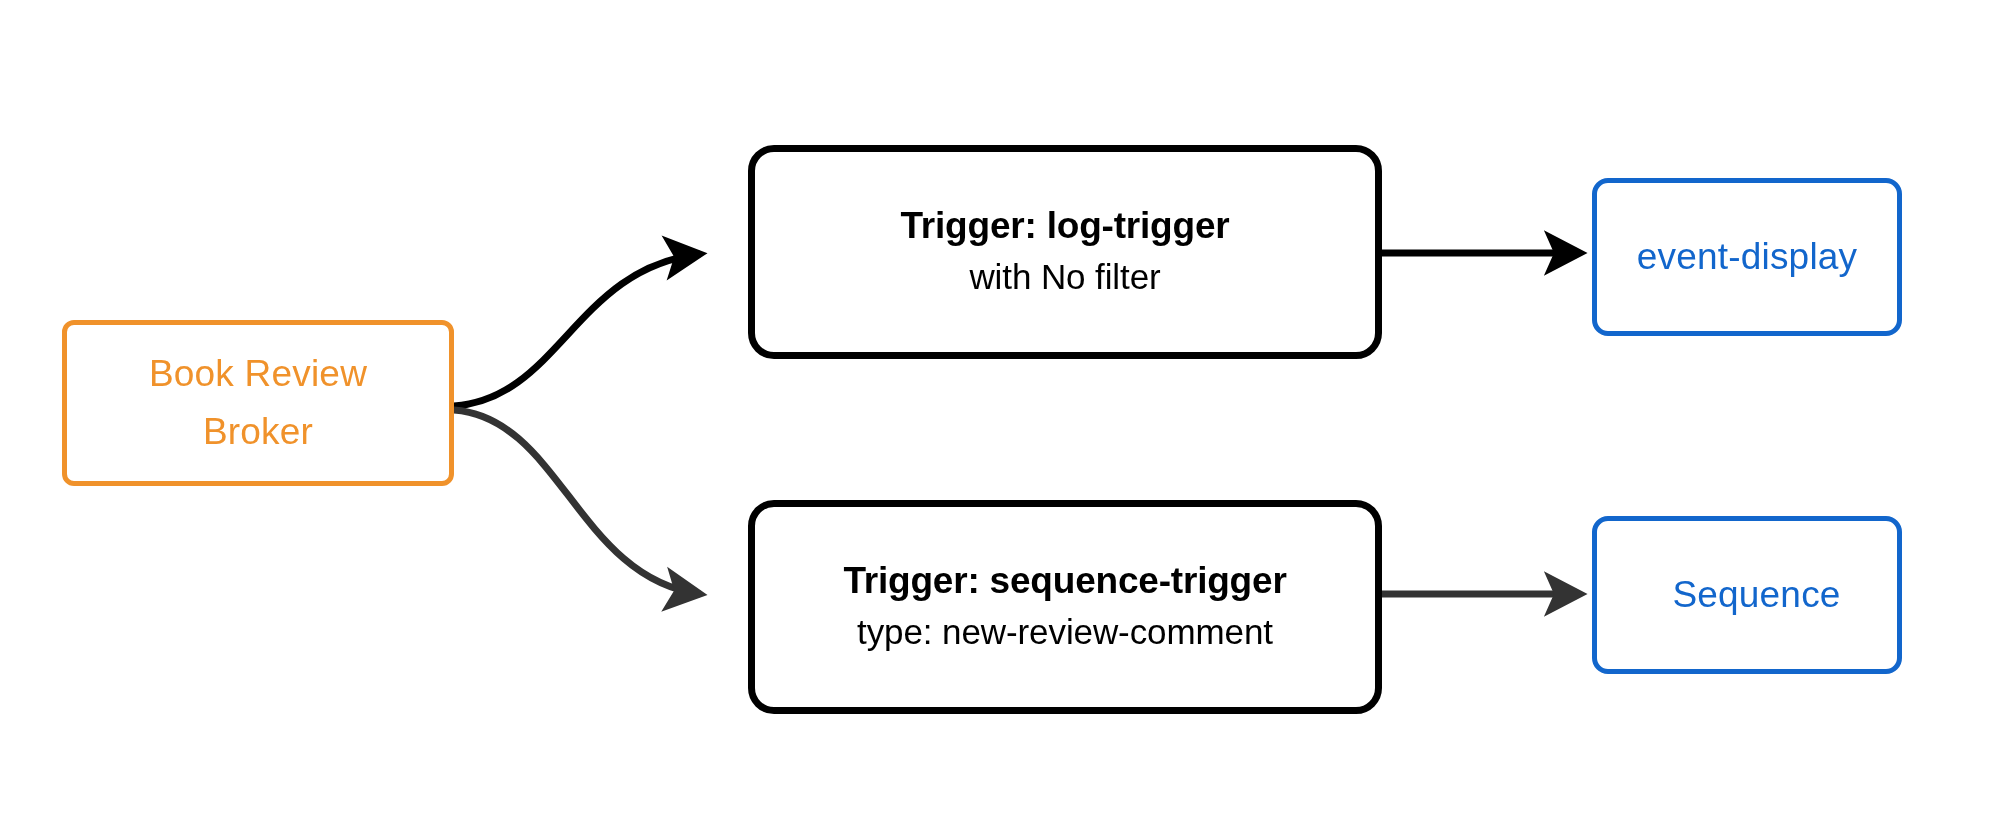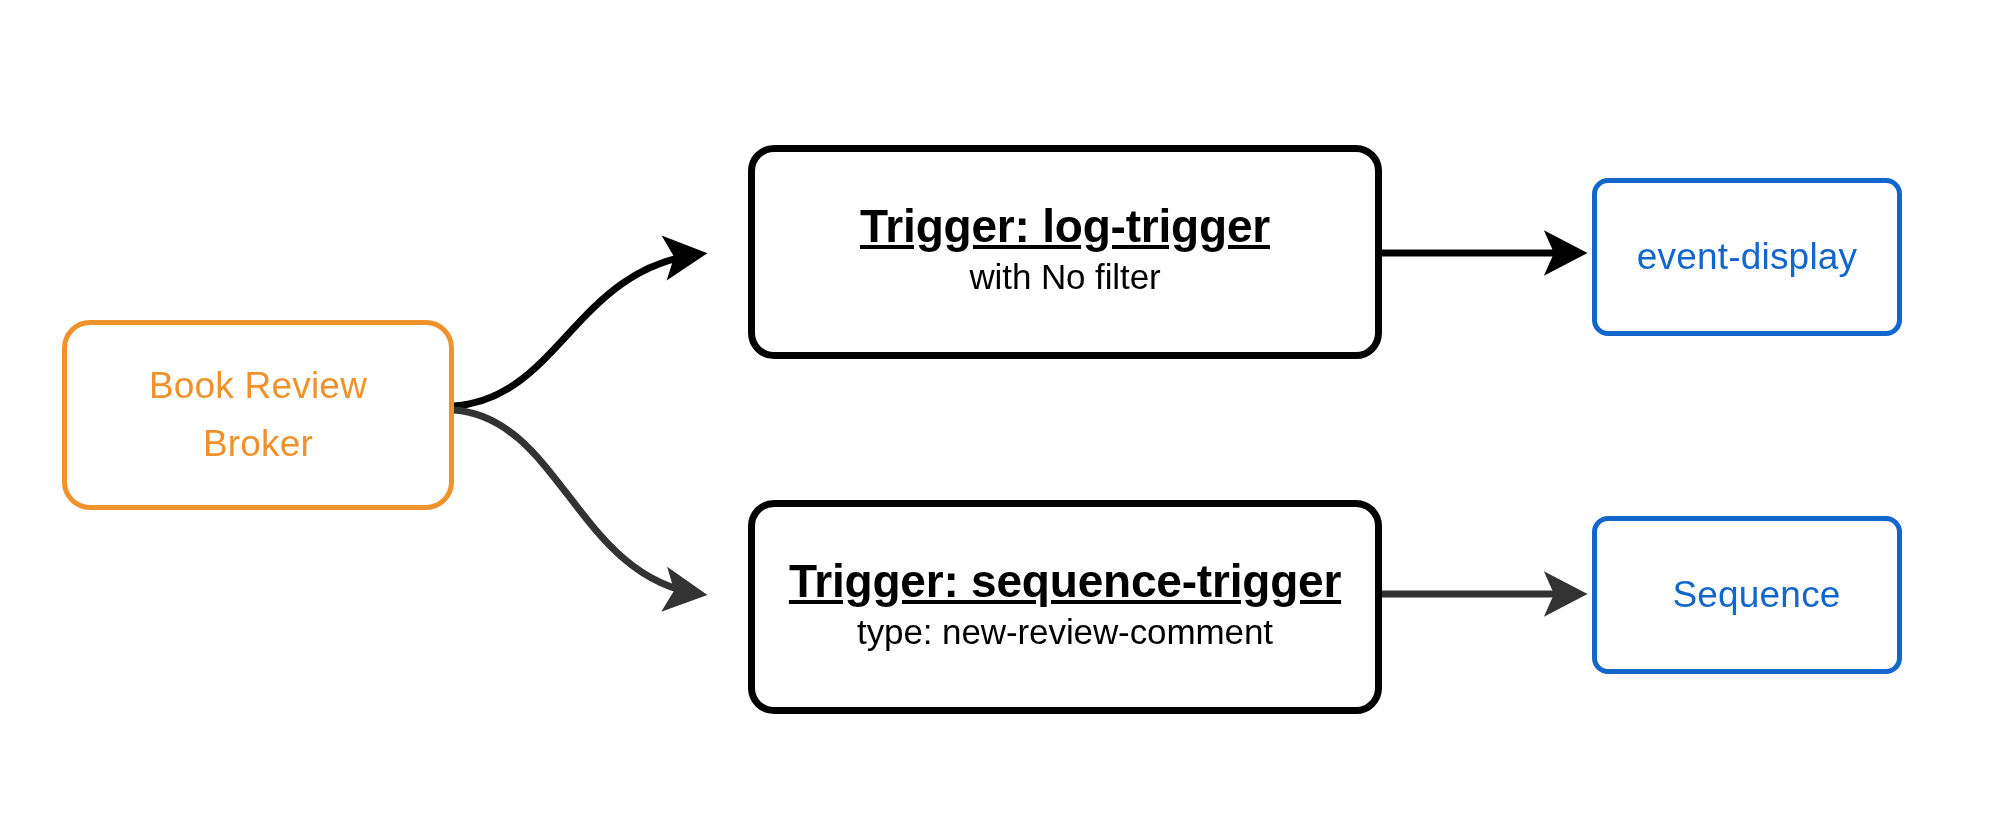--- a/index.html
+++ b/index.html
@@ -36,23 +36,23 @@
     justify-content: center;
     background: #ffffff;
     text-align: center;
   }
 
   
   #node-broker {
     left: 62px;
     top: 320px;
     width: 392px;
-    height: 190px;
+    height: 166px;
     border: 5px solid #f0922b;
-    border-radius: 28px;
+    border-radius: 12px;
     color: #f0922b;
   }
   #node-broker .node-line {
     font-size: 37px;
     line-height: 58px;
     font-weight: 400;
     letter-spacing: 0.2px;
   }
 
   
@@ -65,25 +65,24 @@
   }
   #node-trigger-log {
     top: 145px;
     height: 214px;
   }
   #node-trigger-sequence {
     top: 500px;
     height: 214px;
   }
   .node-trigger .node-title {
-    font-size: 46px;
+    font-size: 37px;
     line-height: 50px;
     font-weight: 700;
     letter-spacing: -0.2px;
-    text-decoration: underline;
   }
   .node-trigger .node-subtitle {
     font-size: 35px;
     line-height: 52px;
     font-weight: 400;
     letter-spacing: -0.1px;
   }
 
   
   .node-target {

